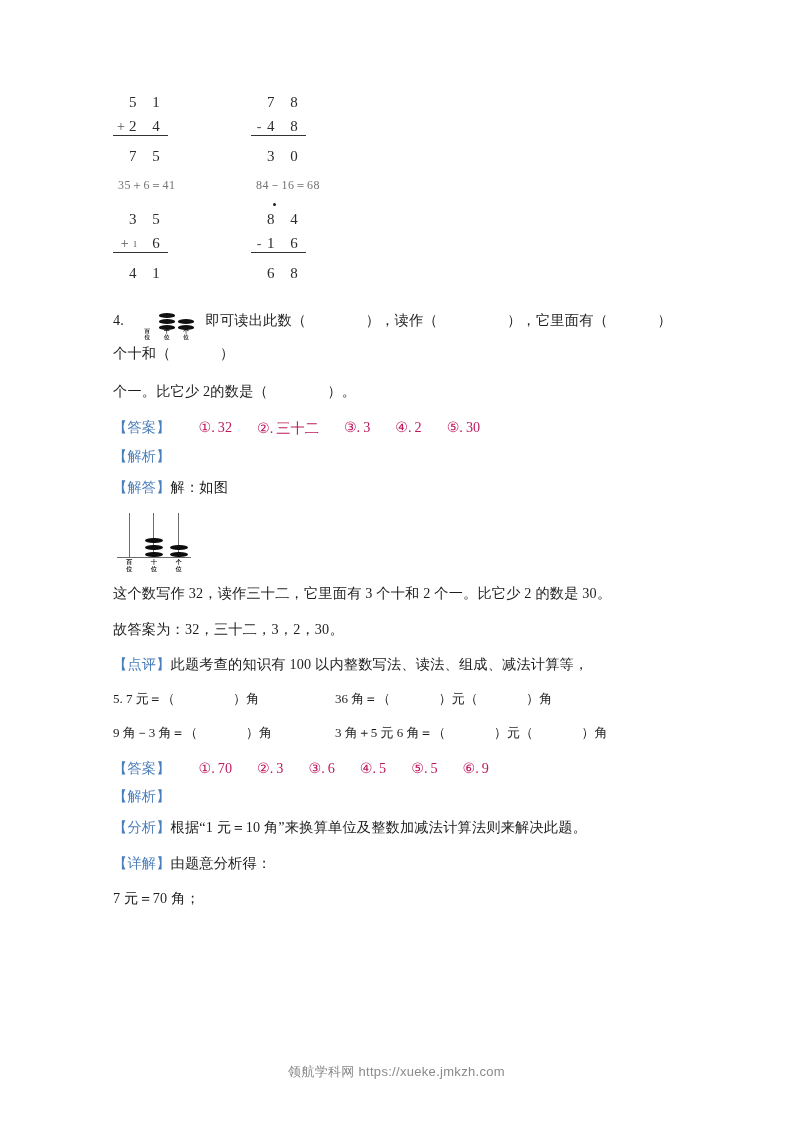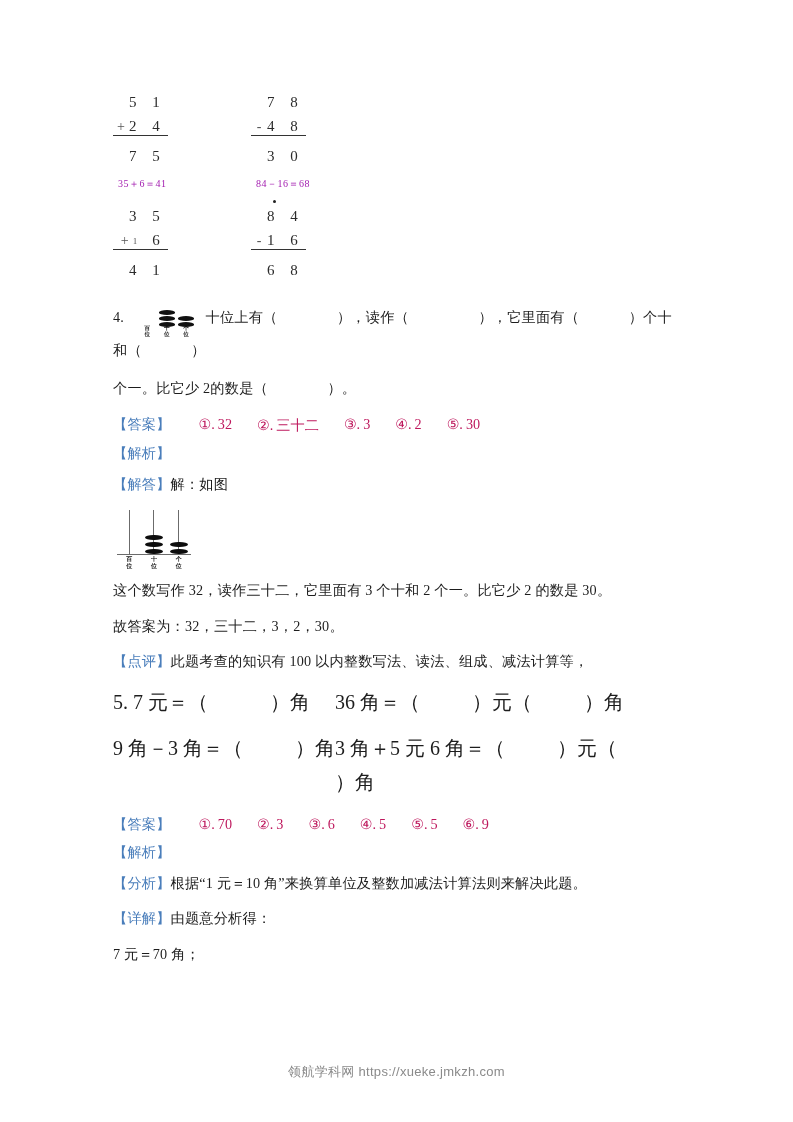--- a/index.html
+++ b/index.html
@@ -73,22 +73,22 @@
     width: 3px; height: 3px;
     background: #222;
     border-radius: 50%;
   }
   .vc-carry {
     position: absolute;
     font-size: 8px;
     color: #444;
   }
   .vcalc-eq {
-    font-size: 10px;
-    color: #a21caf;
+    font-size: 12px;
+    color: #737373;
     letter-spacing: 0.5px;
     margin-top: 9px;
     margin-bottom: 9px;
     padding-left: 5px;
   }
 
   
   .q-line, .para {
     font-size: 14.2px;
     line-height: 1.72;
@@ -235,21 +235,21 @@
     font-size: 6px;
     line-height: 1.1;
     font-weight: bold;
     color: #111;
     font-family: "Liberation Sans", sans-serif;
   }
 
   
   .q5-row {
     display: flex;
-    font-size: 20px;
+    font-size: 13px;
     line-height: 1.72;
     color: #1d1d1d;
   }
   .q5-a { width: 222px; flex: 0 0 222px; }
   .q5-b { flex: 1; }
 
   
   .footer {
     position: absolute;
     left: 0;
@@ -379,21 +379,21 @@
               <span>十</span><br>
               <span>位</span>
             </span>
             <span class="ab-label">
               <span>个</span><br>
               <span>位</span>
             </span>
           </span>
         </span>
 
-        <span>十位上有（</span>
+        <span>即可读出此数（</span>
         <span class="blank"></span>
         <span>），读作（</span>
         <span class="blank-lg"></span>
         <span>），它里面有（</span>
         <span class="blank-sm"></span>
         <span>）个十和（</span>
         <span class="blank-sm"></span>
         <span>）</span>
       </div>
       <div class="q-line" style="margin-top:14px;">

